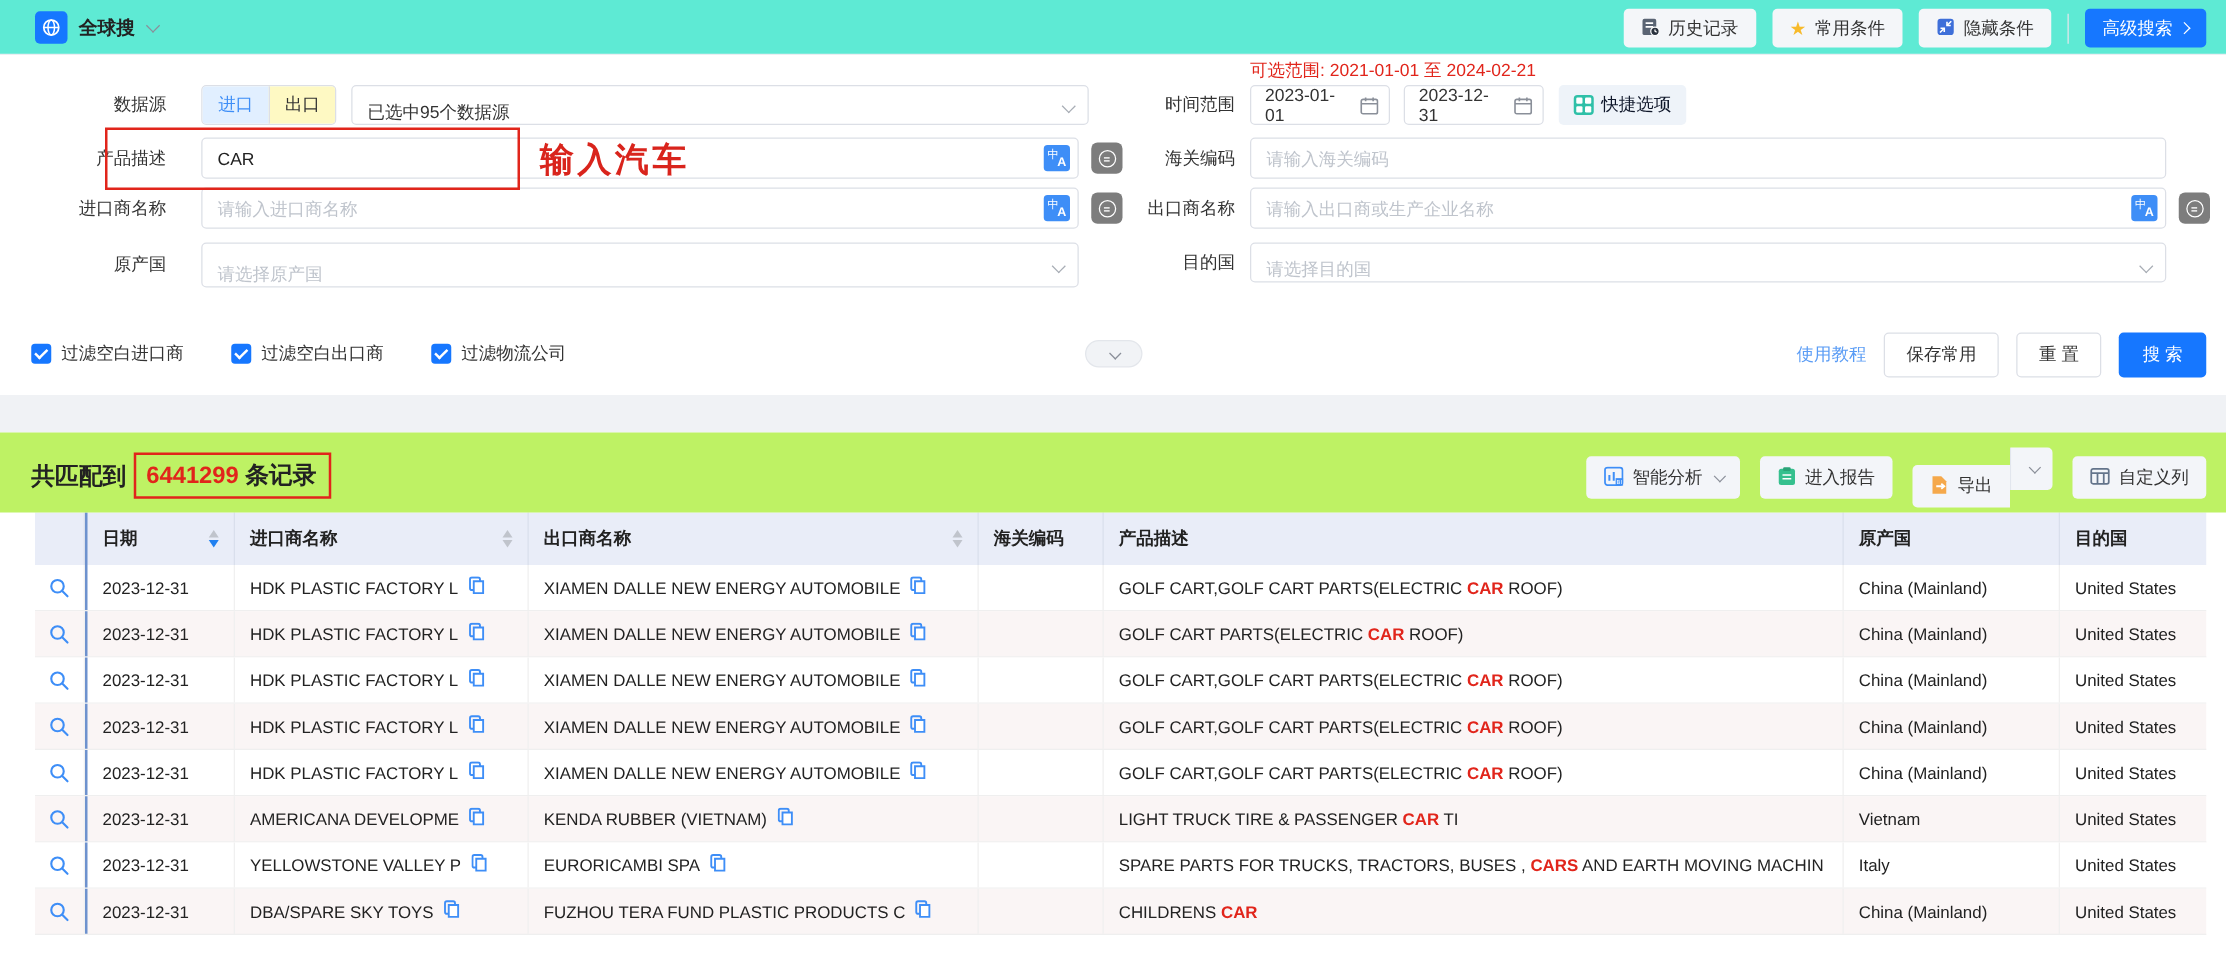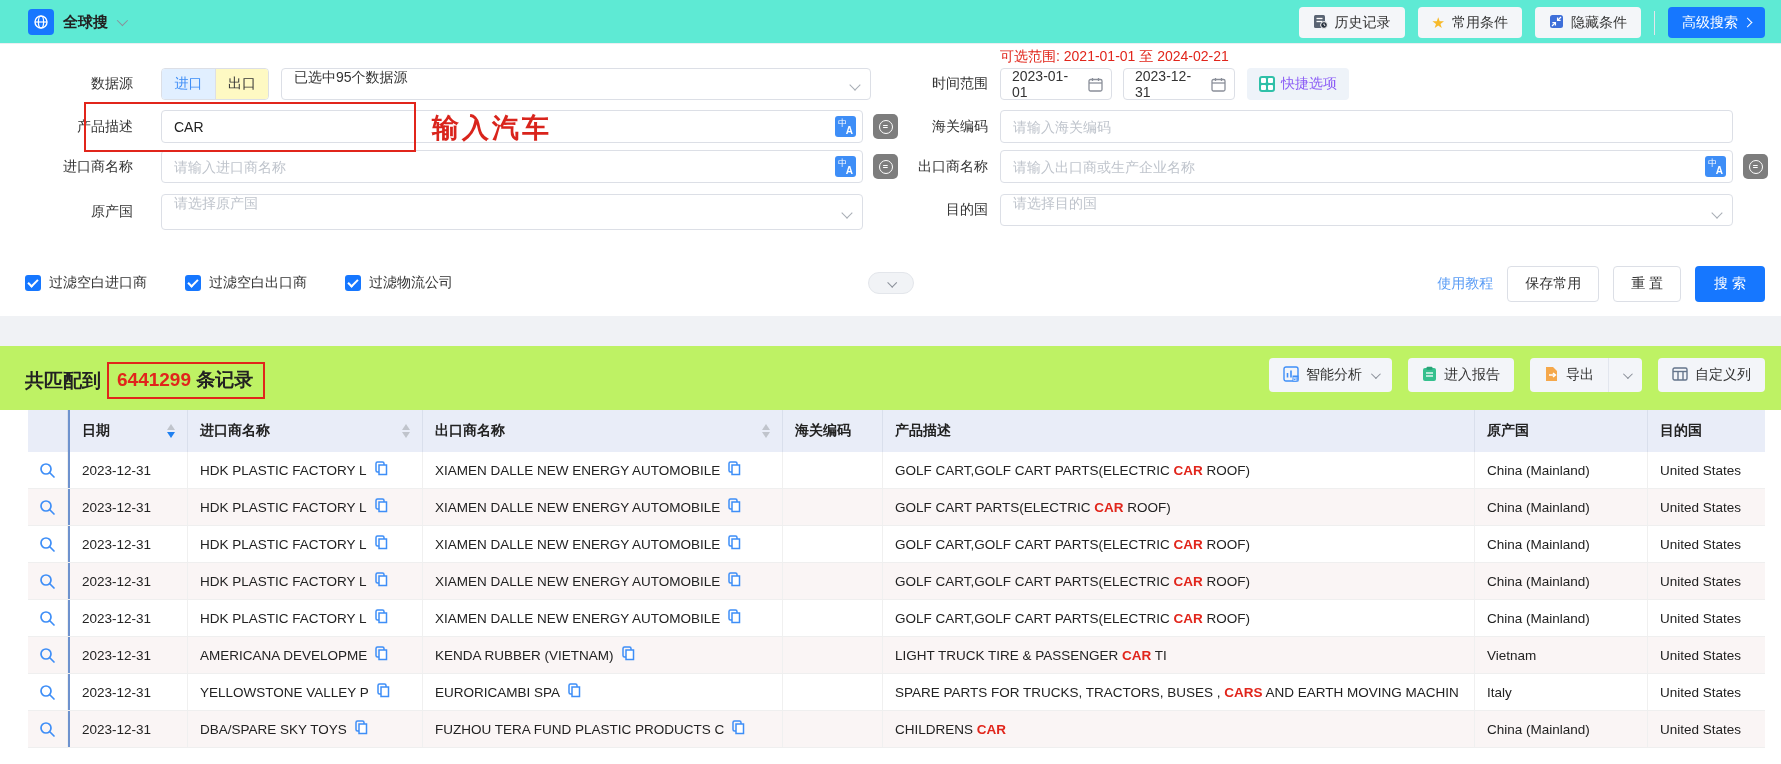--- a/index.html
+++ b/index.html
@@ -23,38 +23,38 @@
   .form-sec { position:relative; height:272px; background:#fff; }
   .frow { position:absolute; display:flex; align-items:center; }
   .flabel { width:108px; text-align:right; margin-right:28px; color:#333; flex:none; }
   .rlabel { width:88px; text-align:right; margin-right:12px; color:#333; flex:none; }
 
   .seg { display:flex; border:1px solid #dcdfe6; border-radius:4px; overflow:hidden; height:32px; flex:none; }
   .seg-btn { width:53px; display:flex; align-items:center; justify-content:center; background:#fef9c3; border:none; font-size:14px; color:#333; cursor:pointer; }
   .seg-btn.active { background:#e1efff; color:#3e8ef7; }
   .seg-btn + .seg-btn { border-left:1px solid #dcdfe6; }
 
-  .selectbox { position:relative; height:32px; border:1px solid #dcdfe6; border-radius:4px; background:#fff; display:flex; align-items:flex-start; padding:0 30px 0 12px; cursor:pointer; }
+  .selectbox { position:relative; height:32px; border:1px solid #dcdfe6; border-radius:4px; background:#fff; display:flex; align-items:flex-end; padding:0 30px 0 12px; cursor:pointer; }
   .selectbox .ph { color:#bfc4cc; }
   .selectbox .val { color:#333; }
   .sel-chev { position:absolute; right:11px; top:12px; width:8px; height:8px; border-right:1.5px solid #a8adb5; border-bottom:1.5px solid #a8adb5; transform:rotate(45deg); }
 
   .inputwrap { position:relative; flex:none; }
   .tinput { width:100%; height:33px; border:1px solid #dcdfe6; border-radius:4px; padding:0 36px 0 12px; font-size:14px; color:#222; font-family:inherit; outline:none; }
   .tinput::placeholder { color:#bfc4cc; }
   .trans-ico { position:absolute; right:7px; top:6px; width:21px; height:21px; background:#3e8ef7; border-radius:3px; cursor:pointer; }
   .trans-ico .zh { position:absolute; left:3px; top:1px; color:#fff; font-size:9px; }
   .trans-ico .en { position:absolute; right:3px; bottom:1px; color:#fff; font-size:10px; font-weight:700; }
   .exact-ico { width:25px; height:25px; margin-left:10px; background:#7d7d7d; border-radius:5px; display:flex; align-items:center; justify-content:center; cursor:pointer; flex:none; }
   .exact-ico .circ { width:14px; height:14px; border:1.4px solid #fff; border-radius:50%; display:flex; align-items:center; justify-content:center; color:#fff; font-size:9px; font-weight:700; }
 
   .datebox { position:relative; width:112px; height:32px; border:1px solid #dcdfe6; border-radius:4px; display:flex; align-items:center; padding:0 28px 0 11px; color:#333; cursor:pointer; flex:none; }
   .cal { position:absolute; right:8px; top:8px; }
 
-  .quick-btn { height:32px; margin-left:12px; padding:12px 12px; background:#eef3f9; border:none; border-radius:4px; display:flex; align-items:center; gap:6px; font-size:14px; color:#8b5cf6; cursor:pointer; }
+  .quick-btn { height:32px; margin-left:12px; padding:12px 12px; background:#eef3f9; border:none; border-radius:4px; display:flex; align-items:center; gap:6px; font-size:14px; color:#0f172a; cursor:pointer; }
   .quick-ico { width:16px; height:16px; background:#2fc0a8; border-radius:3px; display:grid; grid-template-columns:5px 5px; grid-template-rows:5px 5px; gap:2px; place-content:center; }
   .quick-ico i { background:#fff; border-radius:1px; }
 
   .red-hint { position:absolute; left:1000px; top:4px; color:#e1251b; font-size:14px; }
   .red-box { position:absolute; left:84px; top:58px; width:332px; height:50px; border:2px solid #e1251b; pointer-events:none; z-index:5; }
   .red-anno { position:absolute; left:432px; top:66px; color:#d9241c; font-size:27px; font-weight:700; font-family:"DejaVu Serif","Liberation Serif",serif; letter-spacing:3px; }
 
   .cbrow { left:25px; top:230px; gap:38px; }
   .cbitem { display:flex; align-items:center; gap:8px; cursor:pointer; }
   .cbox { width:16px; height:16px; background:#1677ff; border-radius:3px; position:relative; flex:none; }
@@ -72,21 +72,21 @@
 
   
   .res-head { position:relative; height:64px; background:#bef264; }
   .res-title { position:absolute; left:25px; top:16px; font-size:19px; font-weight:700; color:#222; display:flex; align-items:center; }
   .count-box { border:2px solid #e1251b; padding:3px 10px 4px 8px; margin-left:6px; }
   .count-num { color:#e1251b; }
   .res-toolbar { position:absolute; right:16px; top:12px; display:flex; align-items:center; gap:16px; }
   .tbtn { height:34px; padding:0 14px; background:#f3f5f9; border:none; border-radius:4px; display:flex; align-items:center; gap:7px; font-size:14px; color:#333; cursor:pointer; }
   .tbtn .chev { width:7px; height:7px; margin-left:2px; }
   .split { display:flex; }
-  .split .tbtn:first-child { border-radius:4px 0 0 4px; }
+  .split .tbtn:first-child { border-radius:4px 0 0 4px;margin-top:14px; }
   .split .tbtn:last-child { border-radius:0 4px 4px 0; border-left:1px solid #e2e6ee; padding:0 12px; }
 
   
   .table { margin:0 16px 0 28px; }
   .thead { display:flex; background:#e9edf8; height:42px; align-items:stretch; font-weight:700; color:#222; }
   .th { display:flex; align-items:center; padding:0 12px; border-right:1px solid #d9dfec; }
   .trow { display:flex; height:37px; align-items:stretch; background:#fff; border-bottom:1px solid #efefef; font-size:13.5px; color:#222; }
   .trow.alt { background:#faf5f5; }
   .td { display:flex; align-items:center; padding:0 12px; border-right:1px solid #f0f0f0; overflow:hidden; white-space:nowrap; }
   .c-icon { width:40px; justify-content:center; padding:0; }

